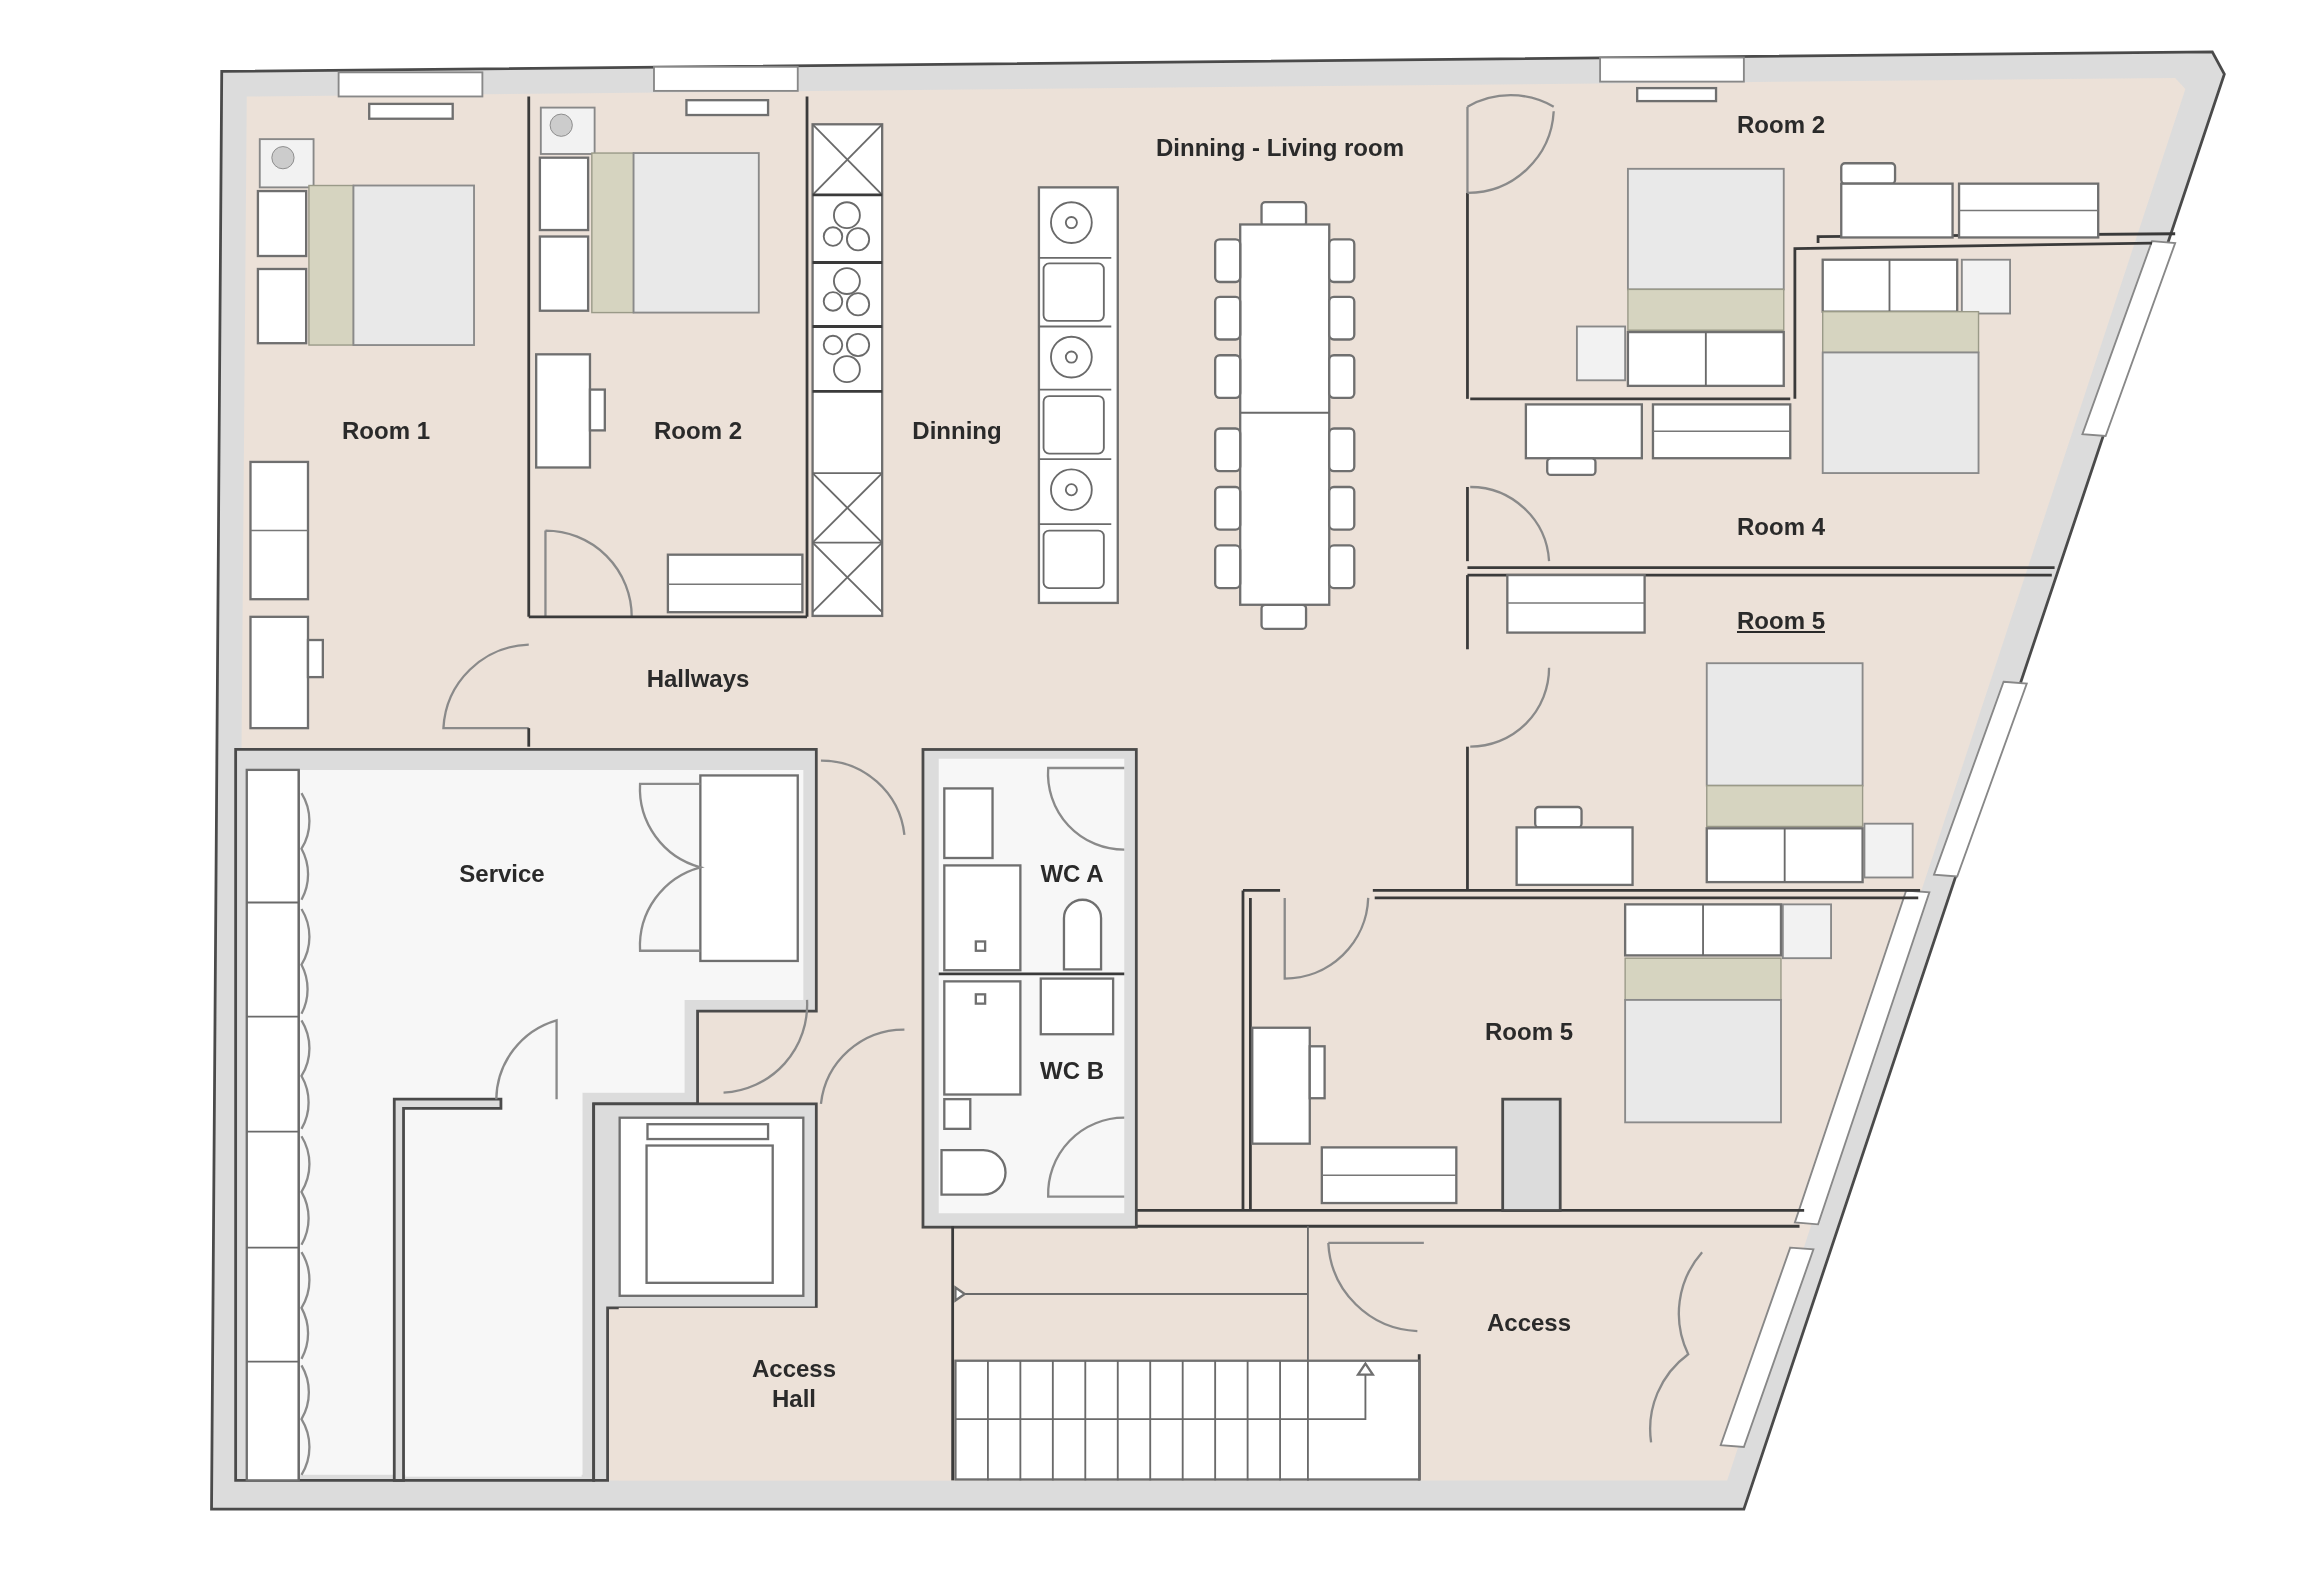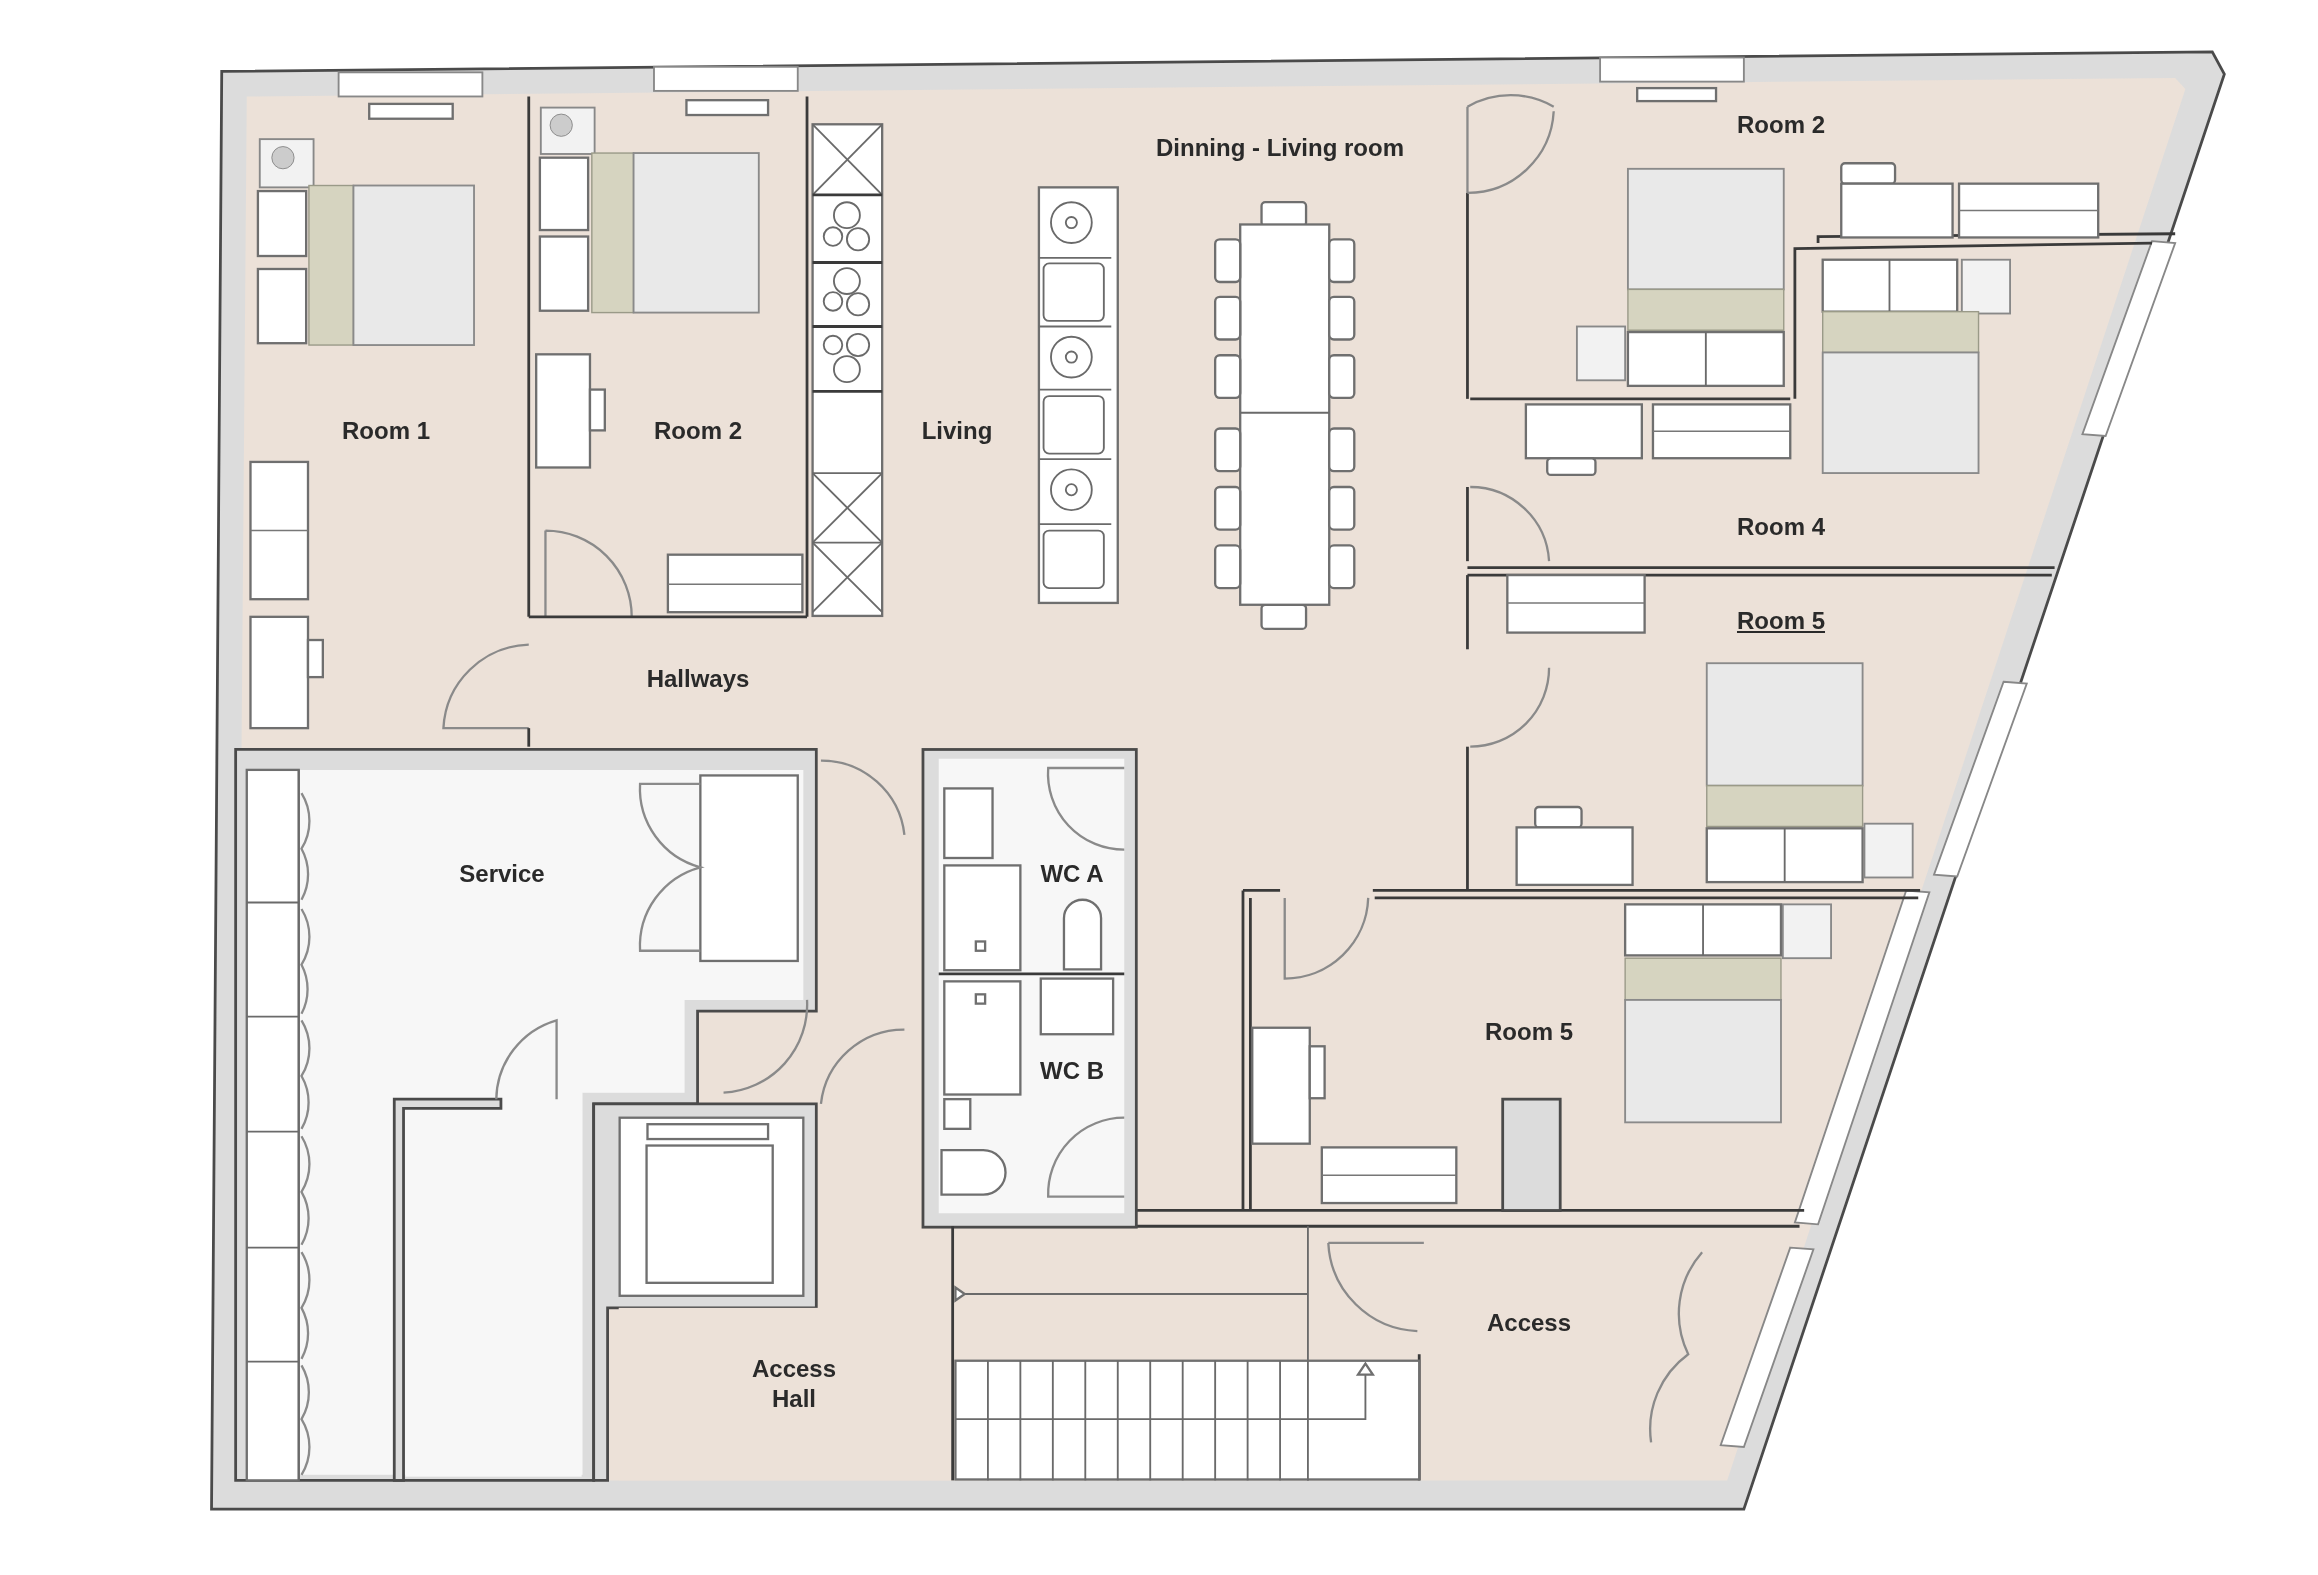--- a/index.html
+++ b/index.html
@@ -307,21 +307,21 @@
     <polyline class="thin" points="1030,1530 1472,1530 1472,1475"></polyline>
     <polygon class="furn" points="1464,1482 1472,1470 1480,1482"></polygon>
     <path class="door-arc" d="M1432,1340 L1535,1340 M1432,1340 A100,100 0 0 0 1528,1435"></path>
     <path class="door-arc" d="M1835,1350 A100,100 0 0 0 1820,1460 A100,100 0 0 0 1780,1555"></path>
   </g>
 
 </svg>
 
 <div class="label" style="left:386px; top:431px;text-align:center;">Room 1</div>
 <div class="label" style="left:698px; top:431px;">Room 2</div>
-<div class="label" style="left:957px; top:431px;">Living</div>
+<div class="label" style="left:957px; top:431px;">Dinning</div>
 <div class="label" style="left:1280px; top:148px;">Dinning - Living room</div>
 <div class="label" style="left:1781px; top:125px;">Room 2</div>
 <div class="label" style="left:1781px; top:527px;">Room 4</div>
 <div class="label" style="left:1781px; top:621px;text-decoration:underline;">Room 5</div>
 <div class="label" style="left:1529px; top:1032px;">Room 5</div>
 <div class="label" style="left:698px; top:679px;">Hallways</div>
 <div class="label" style="left:482px; top:874px;margin-left:20px;">Service</div>
 <div class="label" style="left:1072px; top:874px;">WC A</div>
 <div class="label" style="left:1072px; top:1071px;">WC B</div>
 <div class="label" style="left:794px; top:1384px;">

